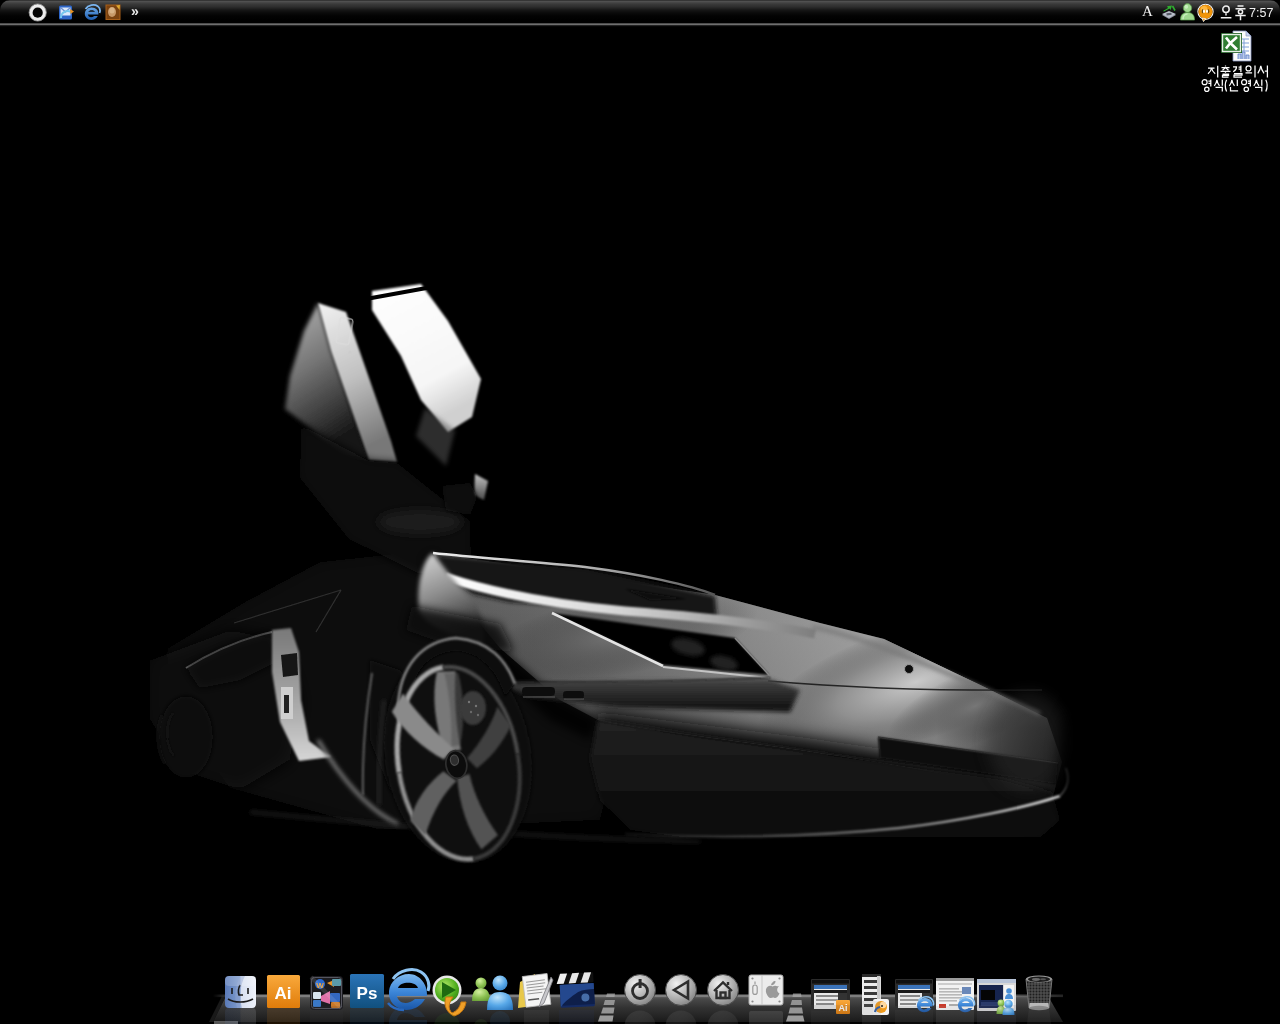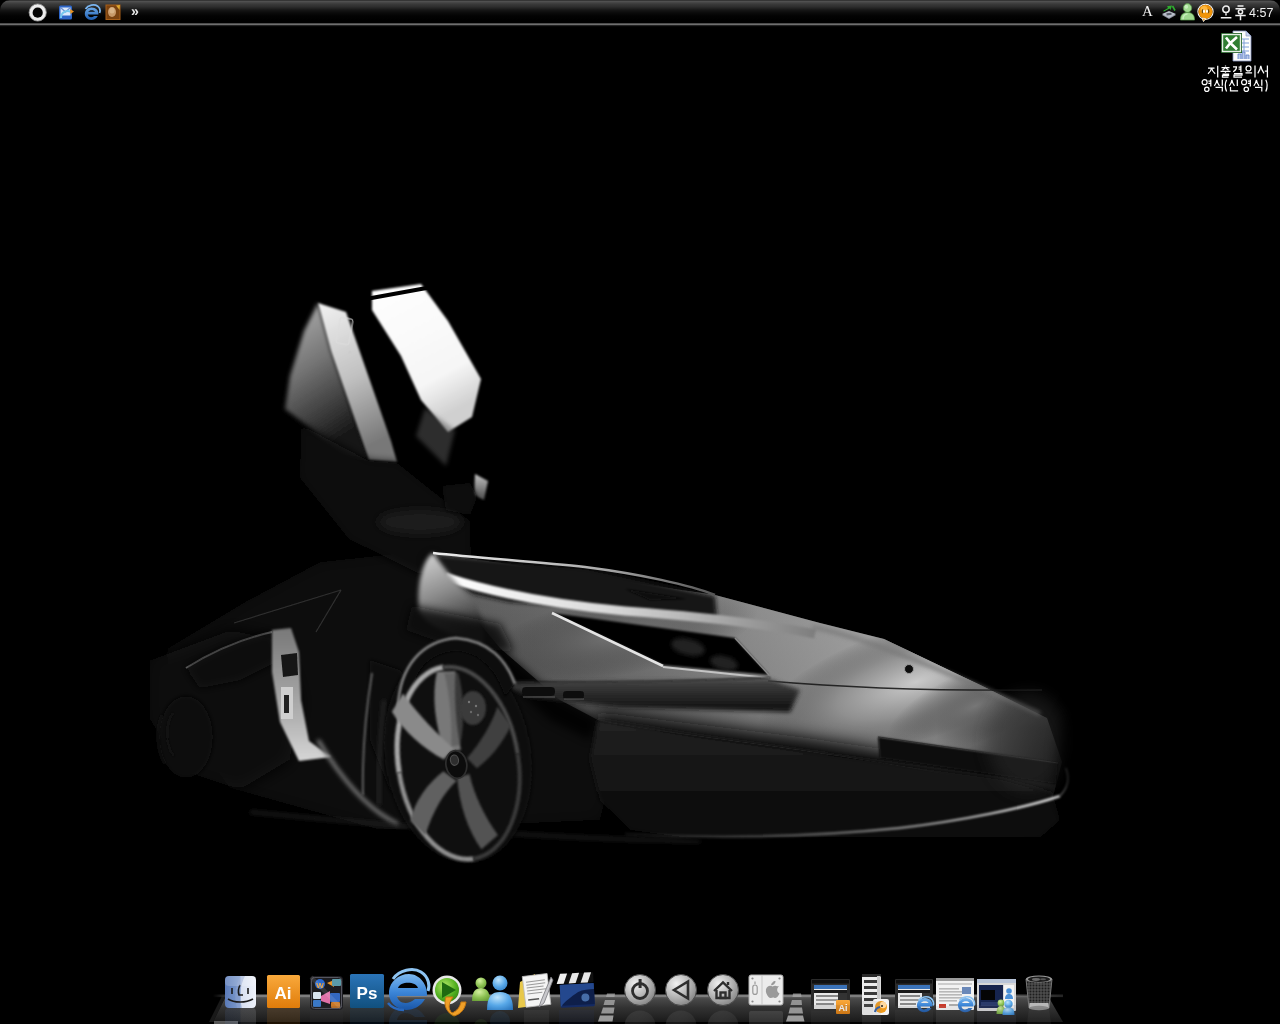--- a/index.html
+++ b/index.html
@@ -626,21 +626,21 @@
 
   <svg class="mb" style="left:1220px;top:5px" width="30" height="16" viewBox="0 0 30 16">
     <g stroke="#f0f0f0" stroke-width="1.5" fill="none">
       <circle cx="6" cy="4.2" r="3.2"></circle>
       <path d="M6 8.2 L6 10.5 M0.8 12.8 L11.4 12.8"></path>
       <path d="M17.5 1 L23.5 1 M15.5 3.8 L25.5 3.8"></path>
       <circle cx="20.5" cy="6.8" r="2.1"></circle>
       <path d="M15.3 10.4 L25.7 10.4 M20.5 10.4 L20.5 15.2"></path>
     </g>
   </svg>
-  <div class="mb" style="left:1249px;top:6px;color:#f0f0f0;font-size:12.5px;">4:57</div>
+  <div class="mb" style="left:1249px;top:6px;color:#f0f0f0;font-size:12.5px;">7:57</div>
 </div>
 
 <div id="deskicon" style="position:absolute;left:1190px;top:28px;width:90px;">
   <svg style="position:absolute;left:31px;top:2px" width="32" height="32" viewBox="0 0 32 32">
     <path d="M12 1 L25 1 L30 6 L30 31 L12 31 z" fill="#fdfdfd" stroke="#8896c0" stroke-width="0.8"></path>
     <path d="M25 1 L25 6 L30 6 z" fill="#c9d4ee" stroke="#8896c0" stroke-width="0.7"></path>
     <g stroke="#7f9fd8" stroke-width="1" fill="none">
       <path d="M14.5 9 H28 M14.5 13 H28 M14.5 17 H28 M14.5 21 H28"></path>
       <path d="M18 9 V21 M23 9 V21"></path>
     </g>

